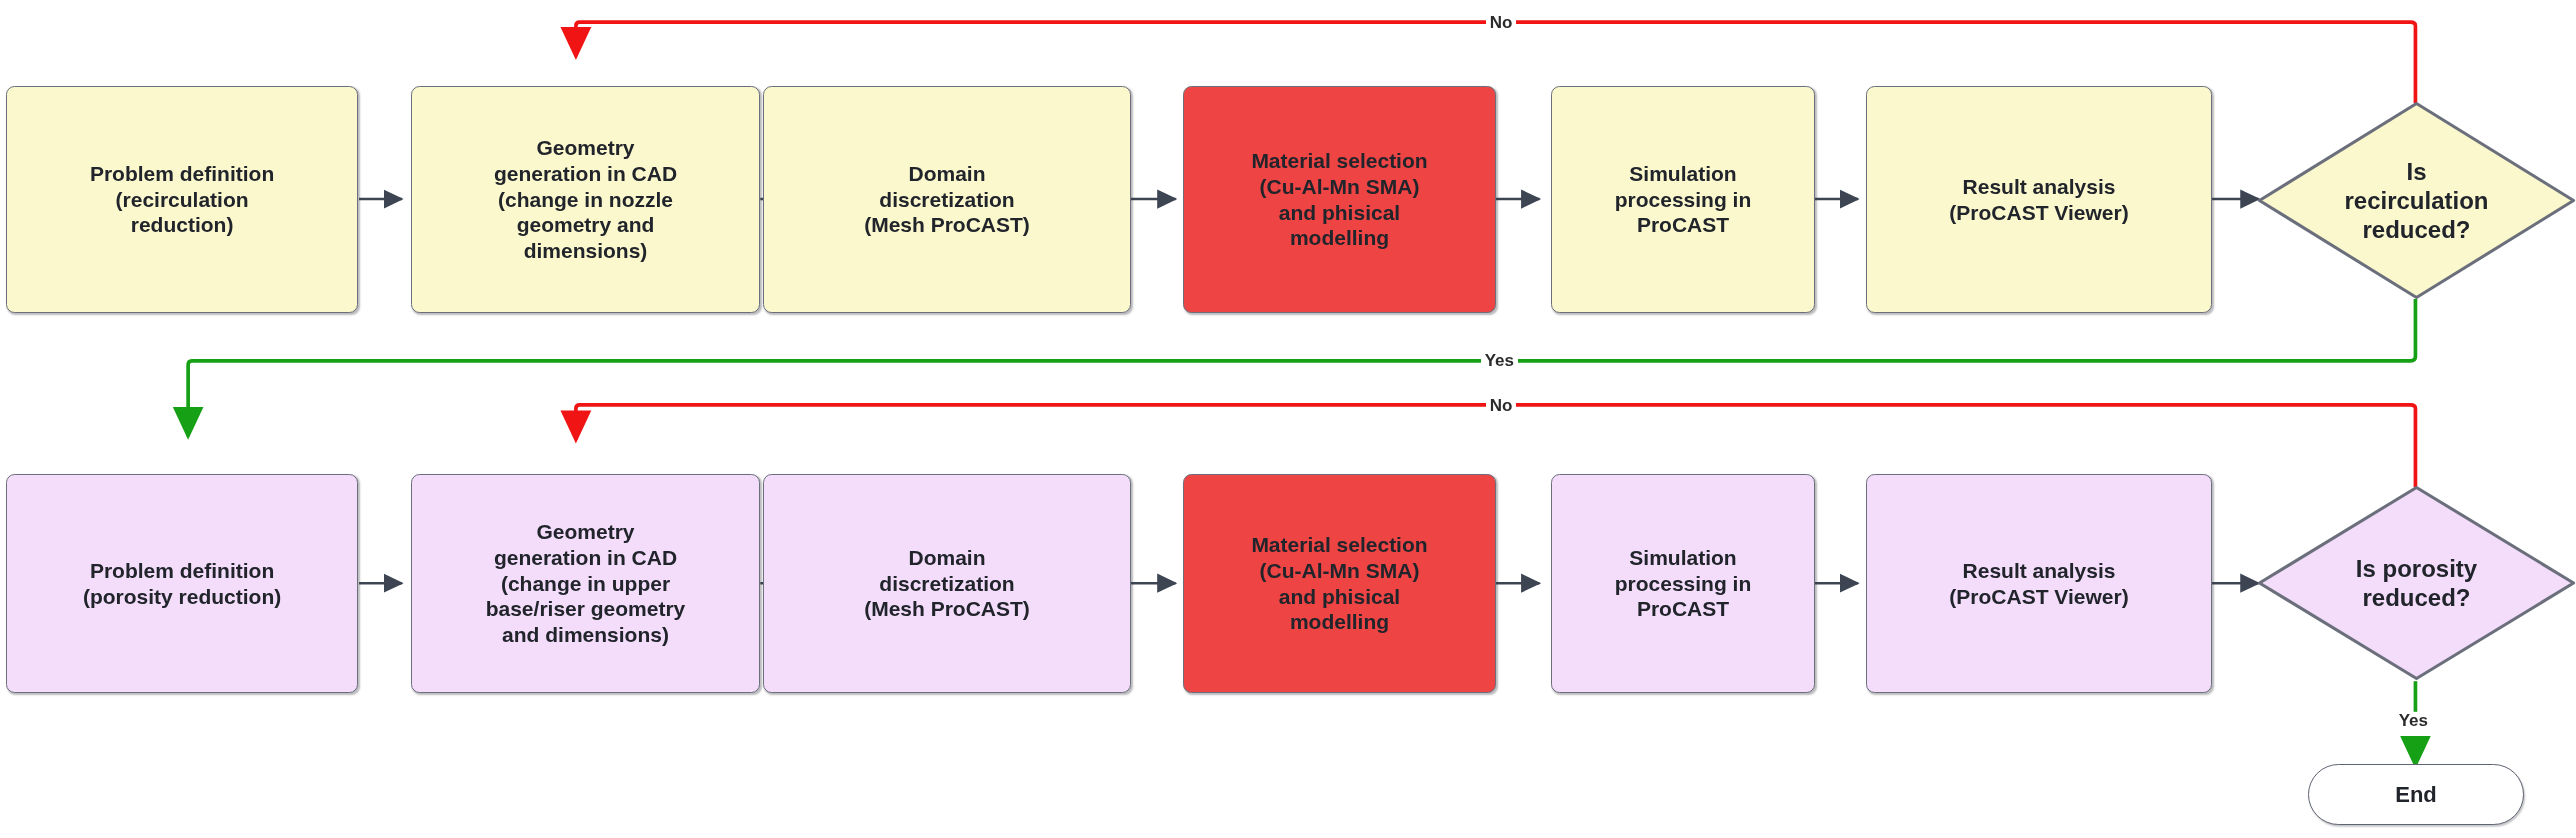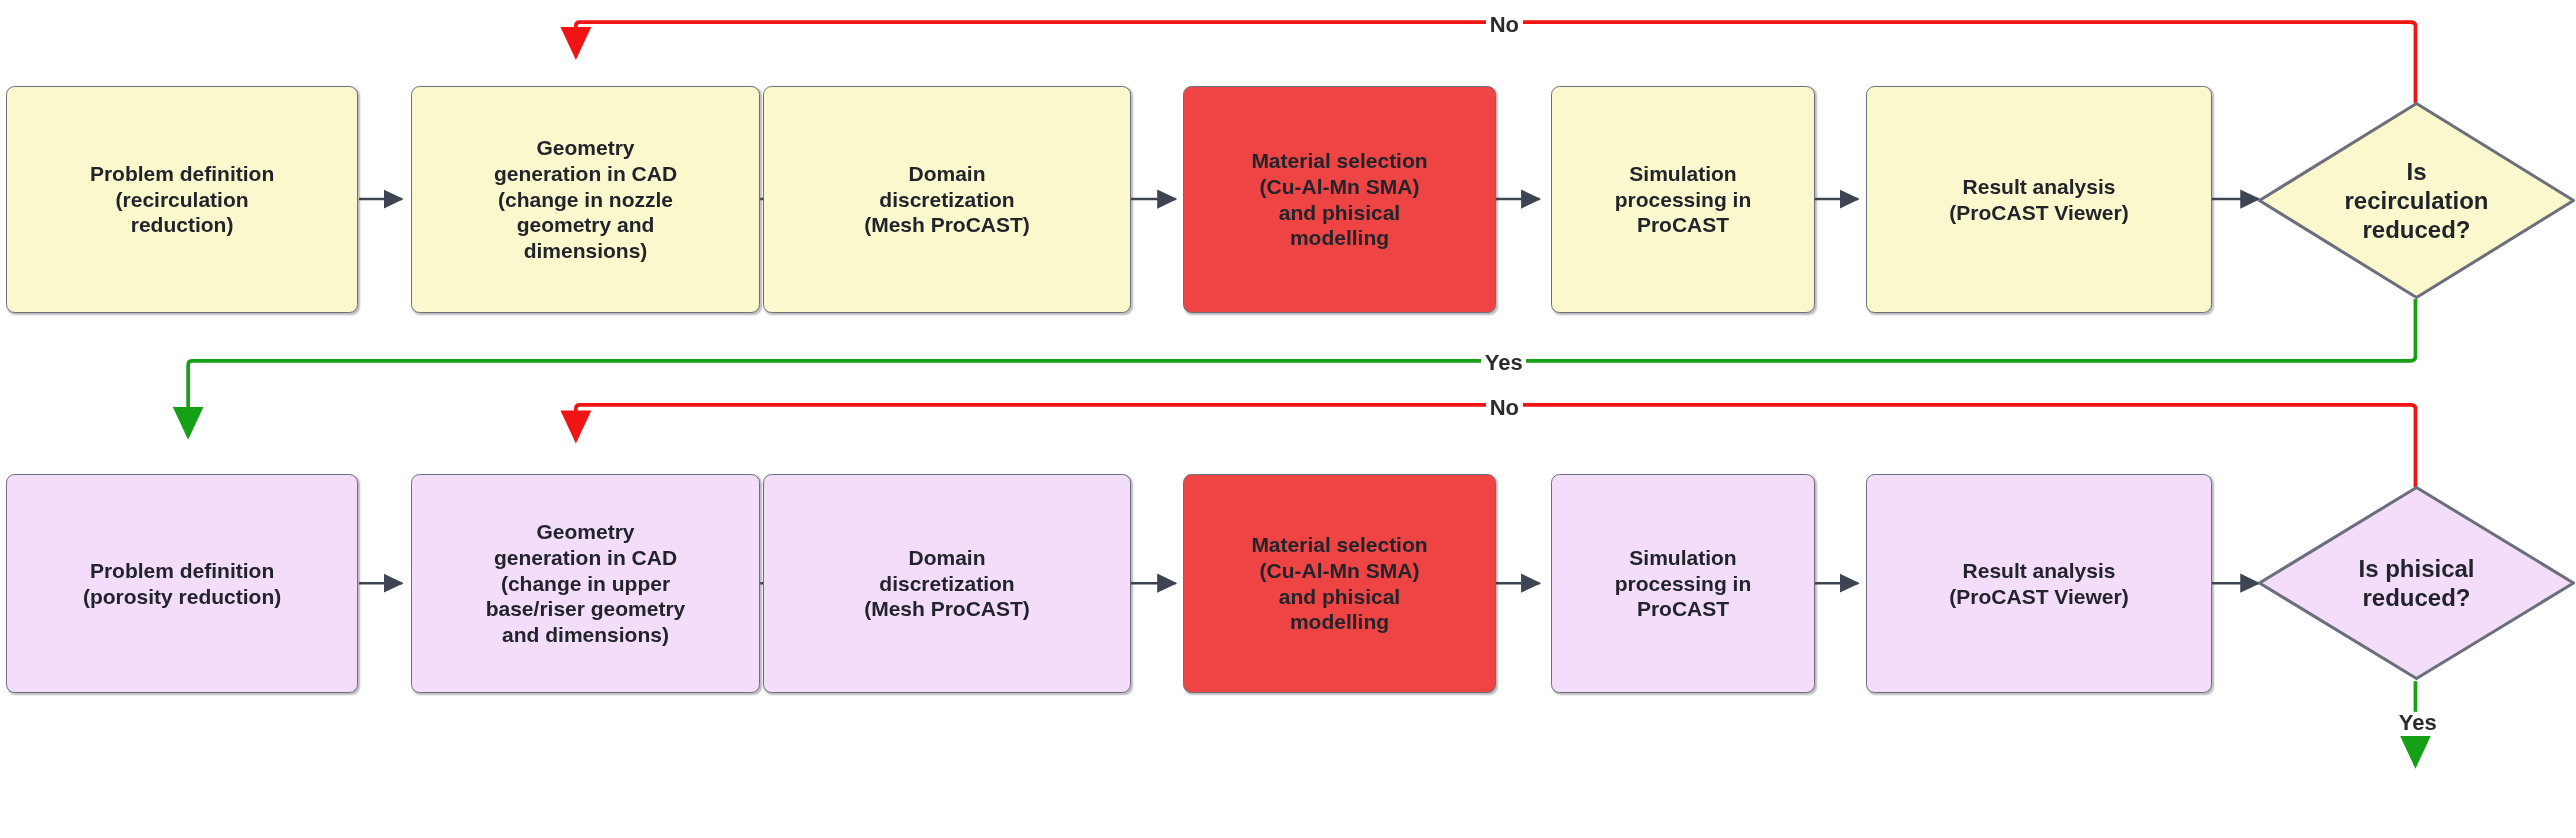--- a/index.html
+++ b/index.html
@@ -45,21 +45,21 @@
     display:flex;align-items:center;justify-content:center;
     background:#ffffff;
     border:1.2px solid #5f6472;
     border-radius:612px;
     color:#21252b;font-weight:bold;font-size:22px;
     box-shadow:1.2px 1.8px 1.8px rgba(60,60,70,.30);
   }
 
   .edge-label{
     position:absolute;
-    font-size:22px;
+    font-size:17px;
     font-weight:bold;
     color:#2b2b2b;
     background:#ffffff;
     padding:0 3.7px;
     line-height:1;
     white-space:nowrap;
   }
 </style>
 </head>
 <body>
@@ -196,24 +196,27 @@
 
   <div class="node fill-purple" style="left:1866px;top:474px;width:346px;height:219px;">
     <span class="txt">Result analysis
 (ProCAST Viewer)</span>
   </div>
 
   <div class="diamond" style="left:2257px;top:485px;width:319px;height:196px;">
     <svg class="dshape" viewBox="0 0 521 320" preserveAspectRatio="none">
       <polygon points="260.5,4 517,160 260.5,316 4,160" fill="#f3ddfa" stroke="#6b6f7c" stroke-width="5" stroke-linejoin="round"></polygon>
     </svg>
-    <span class="dlabel">Is phisical
+    <span class="dlabel">Is porosity
 reduced?</span>
   </div>
 
+  <div class="terminator" style="left:2308px;top:764px;width:216px;height:61px;">
+    <span>End</span>
+  </div>
 
   <div class="edge-label" style="left:1486px;top:13.5px;">No</div>
 
   <div class="edge-label" style="left:1481px;top:352px;">Yes</div>
 
   <div class="edge-label" style="left:1486px;top:397px;">No</div>
 
   <div class="edge-label" style="left:2395px;top:712px;">Yes</div>
 
 </div>

